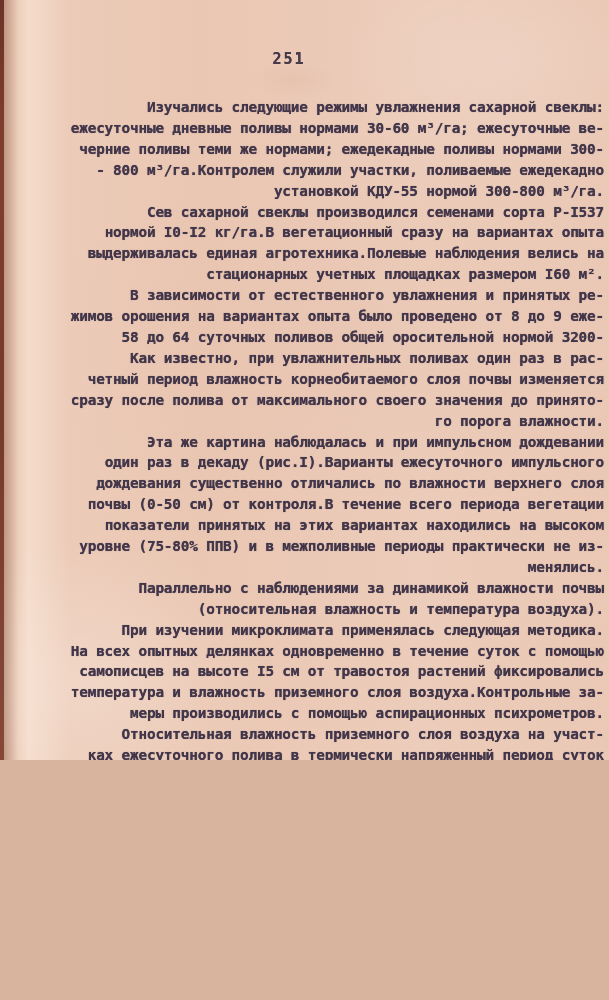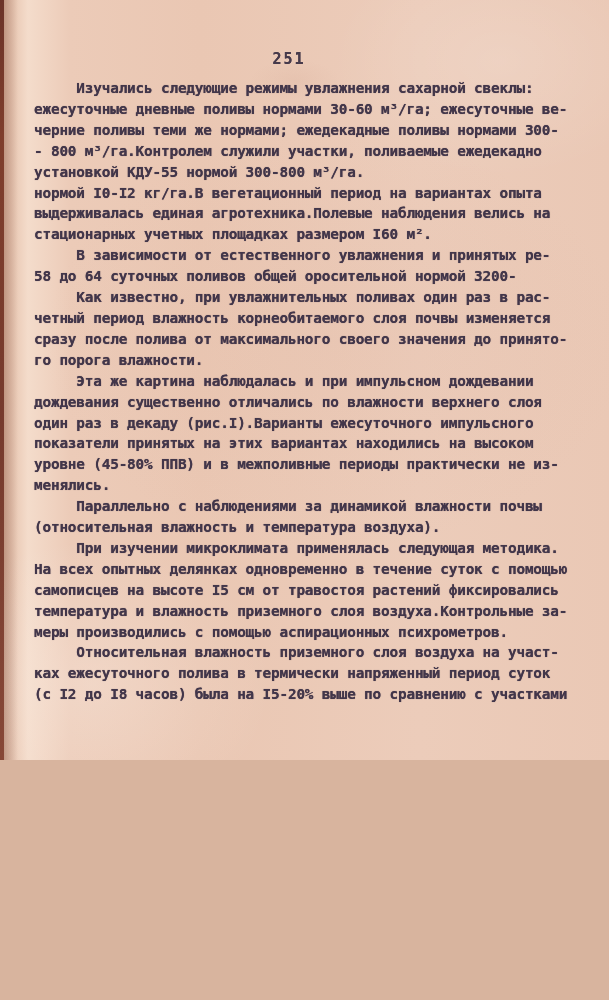--- a/index.html
+++ b/index.html
@@ -38,22 +38,23 @@
     width: 510px;
     text-align: center;
     font-size: 15px;
     font-weight: 700;
     letter-spacing: 2px;
     color: #473a4b;
     text-shadow: 0 0 0.6px #473a4b;
   }
   .text-block {
     position: absolute;
-    left: 34px; top: 78px;
+    left: 34px; top: 97px;
     width: 570px;
+    text-align: right;
   }
   .line {
     white-space: pre;
     font-size: 14.4px;
     font-weight: 700;
     line-height: 20.9px;
     color: #42364a;
     text-shadow: 0 0 0.7px rgba(58,45,64,0.85);
     letter-spacing: -0.2px;
   }
@@ -81,34 +82,37 @@
   <div class="stain-b"></div>
 
   <div class="page-number">251</div>
 
   <div class="text-block">
       <div class="line">     Изучались следующие режимы увлажнения сахарной свеклы:</div>
       <div class="line">ежесуточные дневные поливы нормами 30-60 м³/га; ежесуточные ве-</div>
       <div class="line">черние поливы теми же нормами; ежедекадные поливы нормами 300-</div>
       <div class="line">- 800 м³/га.Контролем служили участки, поливаемые ежедекадно</div>
       <div class="line">установкой КДУ-55 нормой 300-800 м³/га.</div>
-      <div class="line">нормой I0-I2 кг/га.В вегетационный период на вариантах опыта</div>
+      <div class="line">     Сев сахарной свеклы производился семенами сорта Р-I537</div>
+      <div class="line">нормой I0-I2 кг/га.В вегетационный сразу на вариантах опыта</div>
       <div class="line">выдерживалась единая агротехника.Полевые наблюдения велись на</div>
       <div class="line">стационарных учетных площадках размером I60 м².</div>
       <div class="line">     В зависимости от естественного увлажнения и принятых ре-</div>
+      <div class="line">жимов орошения на вариантах опыта было проведено от 8 до 9 еже-</div>
       <div class="line">58 до 64 суточных поливов общей оросительной нормой 3200-</div>
       <div class="line">     Как известно, при увлажнительных поливах один раз в рас-</div>
       <div class="line">четный период влажность корнеобитаемого слоя почвы изменяется</div>
       <div class="line">сразу после полива от максимального своего значения до принято-</div>
       <div class="line">го порога влажности.</div>
       <div class="line">     Эта же картина наблюдалась и при импульсном дождевании</div>
+      <div class="line">один раз в декаду (рис.I).Варианты ежесуточного импульсного</div>
       <div class="line">дождевания существенно отличались по влажности верхнего слоя</div>
-      <div class="line">один раз в декаду (рис.I).Варианты ежесуточного импульсного</div>
+      <div class="line">почвы (0-50 см) от контроля.В течение всего периода вегетации</div>
       <div class="line">показатели принятых на этих вариантах находились на высоком</div>
-      <div class="line">уровне (45-80% ППВ) и в межполивные периоды практически не из-</div>
+      <div class="line">уровне (75-80% ППВ) и в межполивные периоды практически не из-</div>
       <div class="line">менялись.</div>
       <div class="line">     Параллельно с наблюдениями за динамикой влажности почвы</div>
       <div class="line">(относительная влажность и температура воздуха).</div>
       <div class="line">     При изучении микроклимата применялась следующая методика.</div>
       <div class="line">На всех опытных делянках одновременно в течение суток с помощью</div>
       <div class="line">самописцев на высоте I5 см от травостоя растений фиксировались</div>
       <div class="line">температура и влажность приземного слоя воздуха.Контрольные за-</div>
       <div class="line">меры производились с помощью аспирационных психрометров.</div>
       <div class="line">     Относительная влажность приземного слоя воздуха на участ-</div>
       <div class="line">ках ежесуточного полива в термически напряженный период суток</div>

